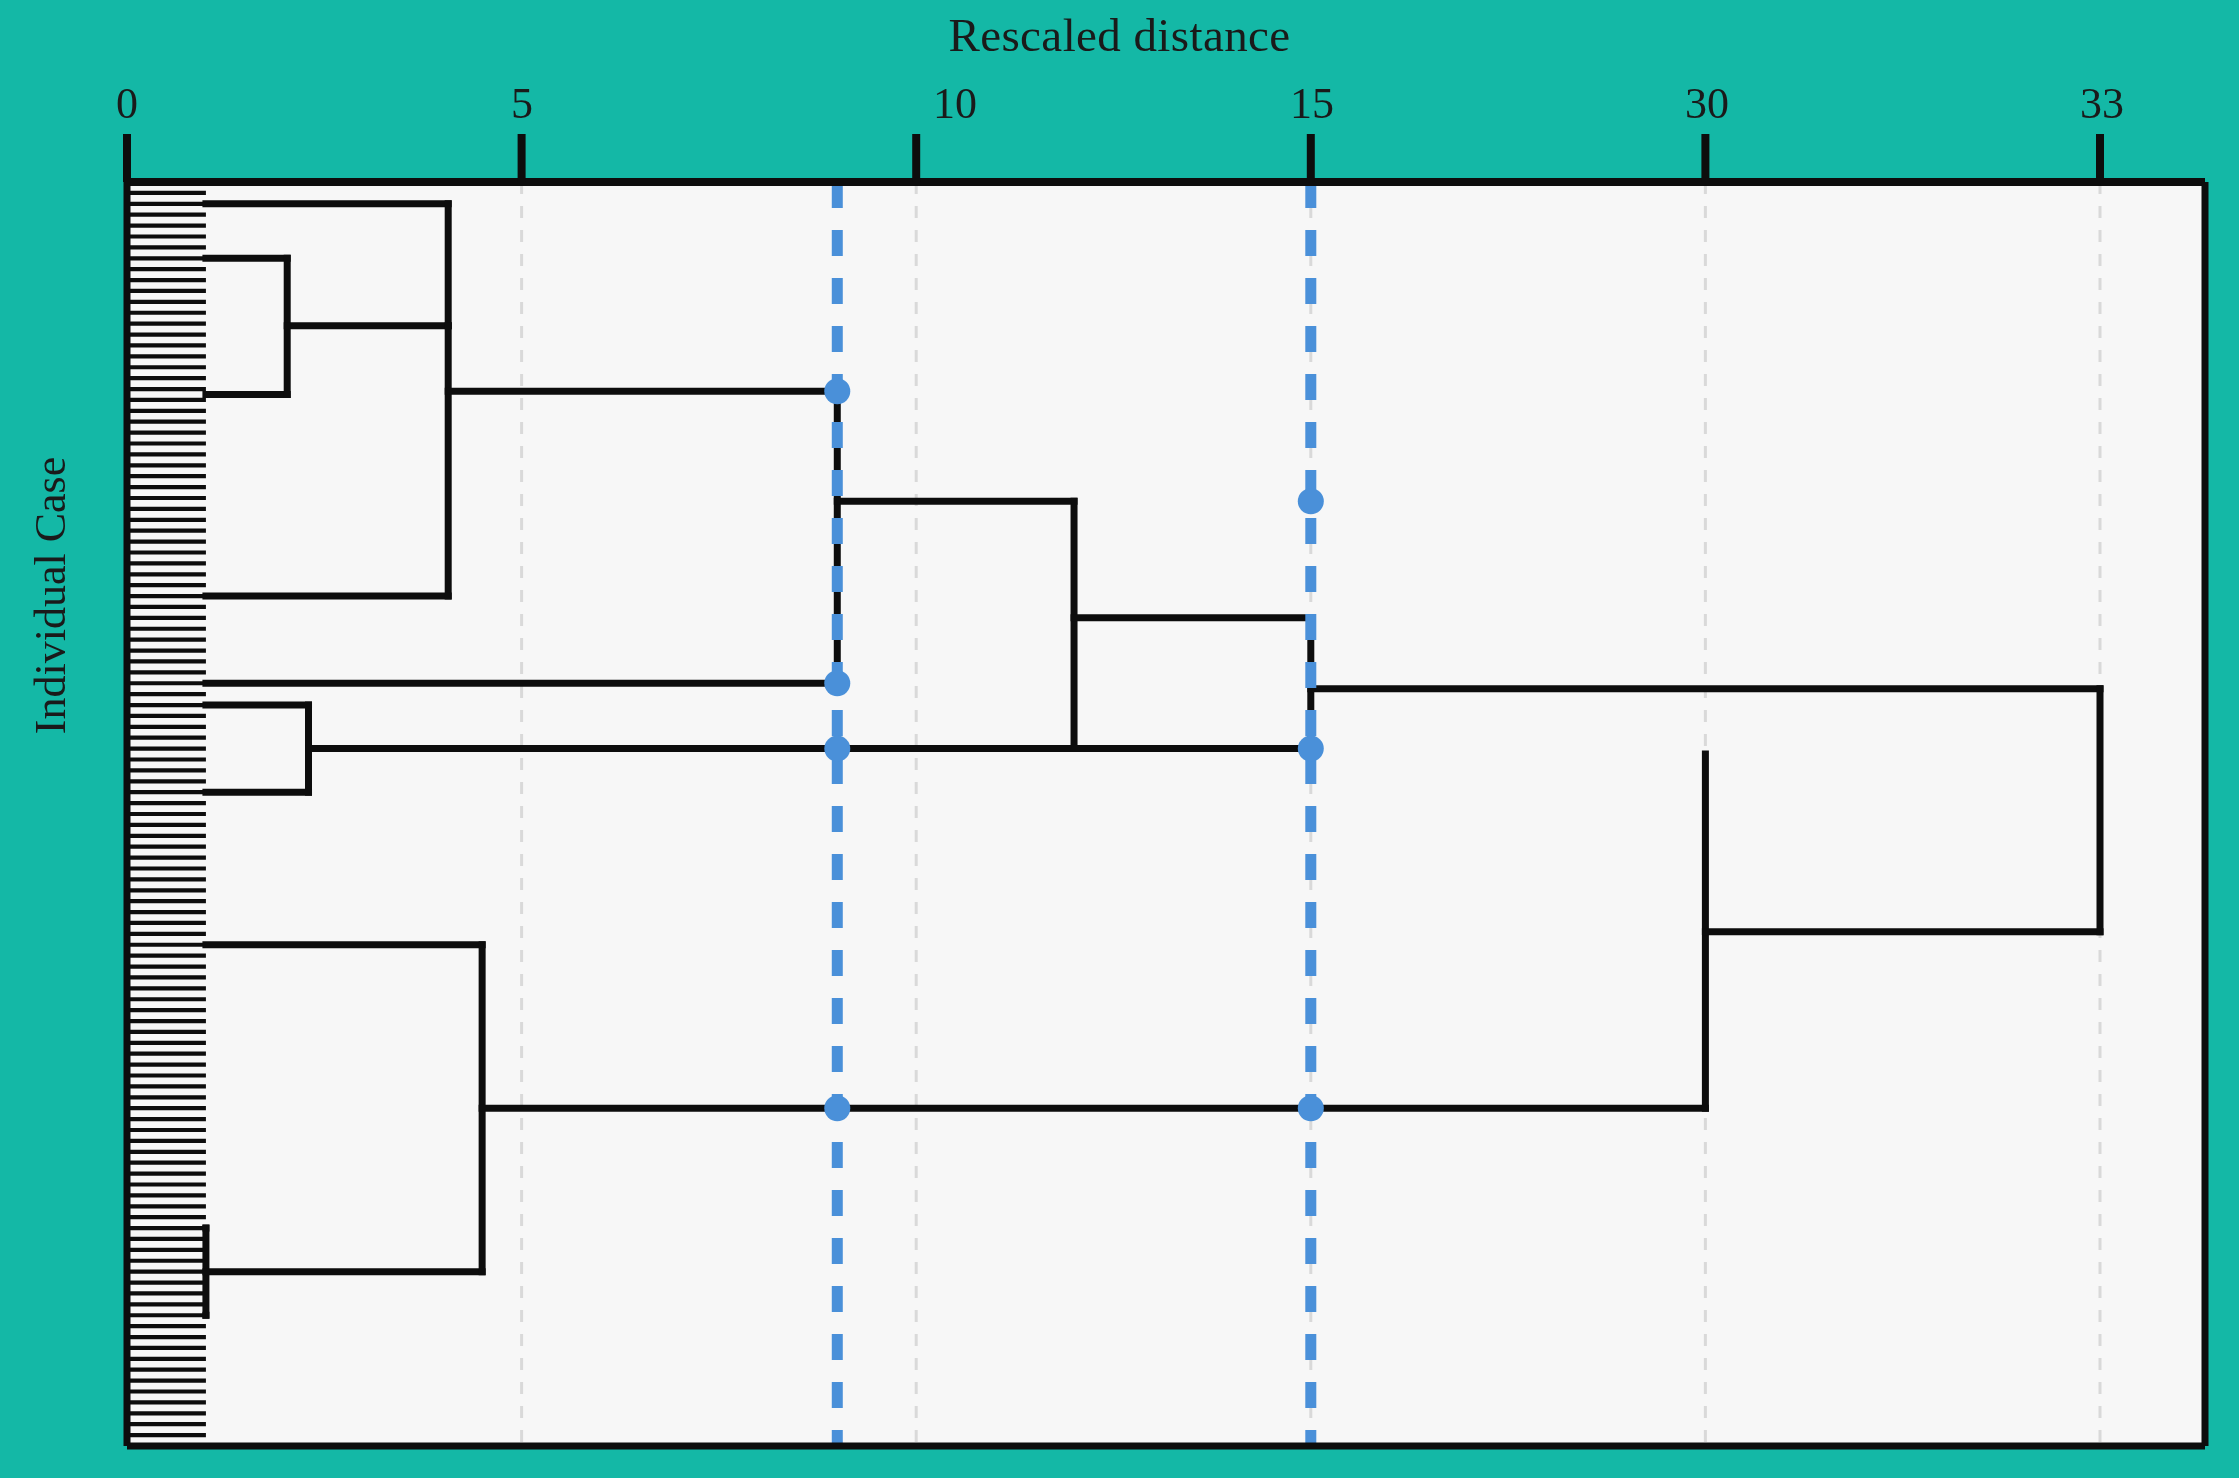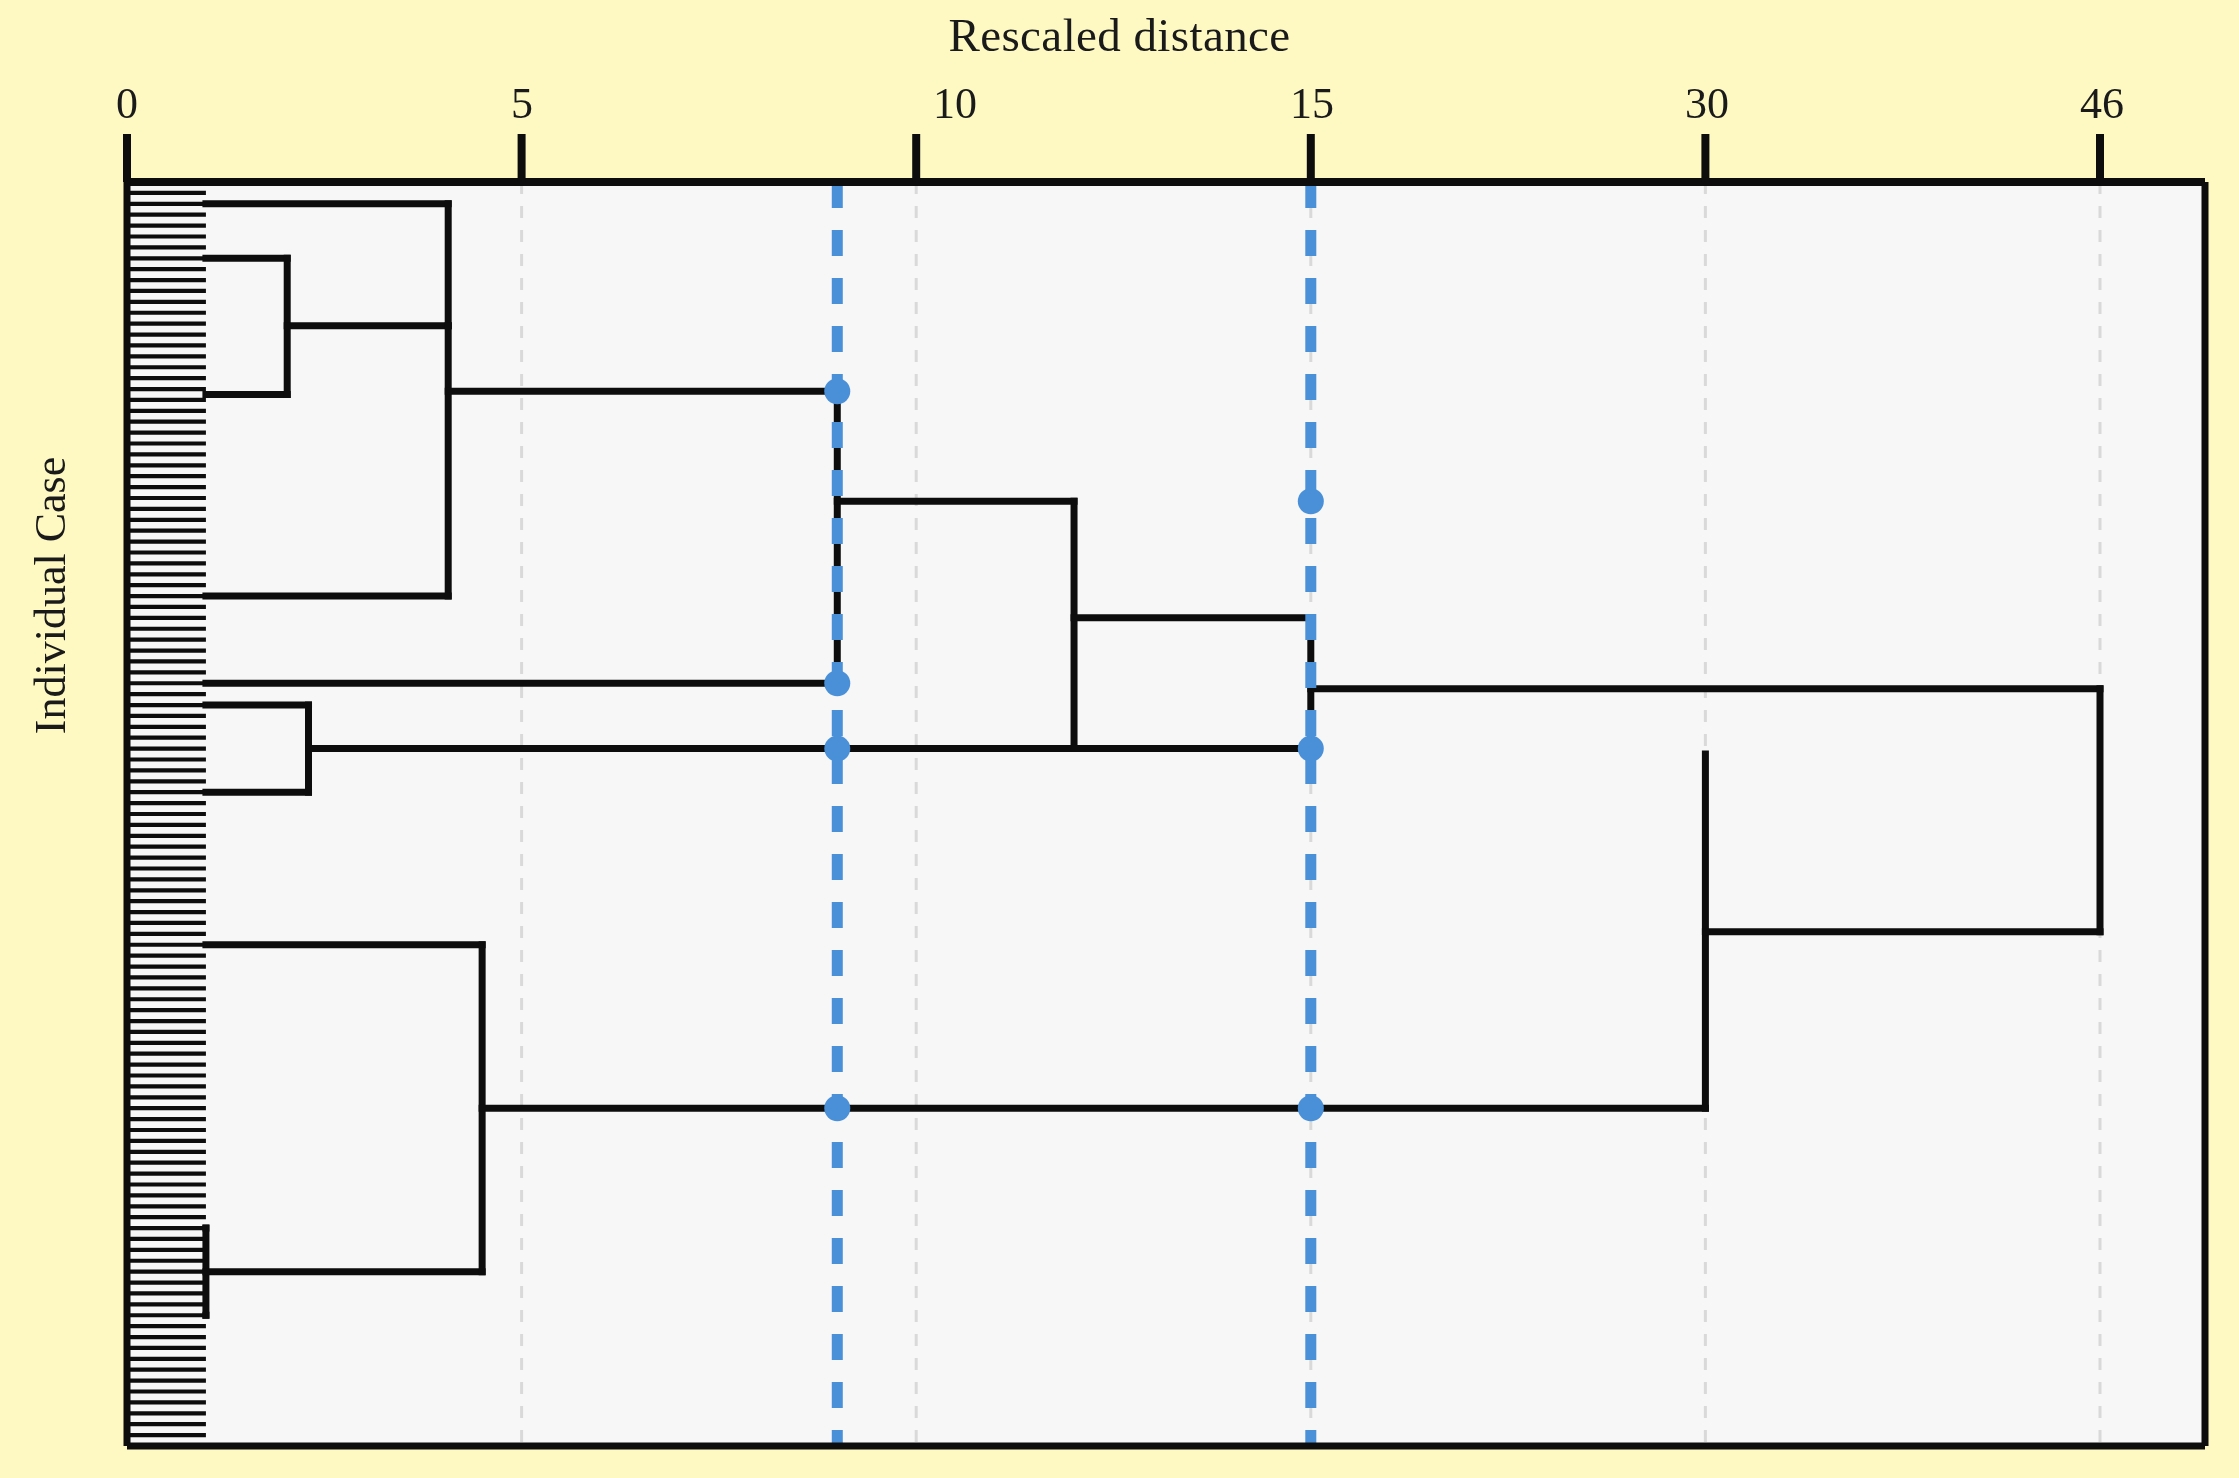--- a/index.html
+++ b/index.html
@@ -1,17 +1,17 @@
 <!DOCTYPE html>
 <html><head>
 <meta charset="utf-8">
 <style>
   html,body{margin:0;padding:0;background:#ffffff;}
   body{width:2239px;height:1478px;font-family:"Liberation Serif",serif;overflow:hidden;}
-  #root{position:relative;width:2239px;height:1478px;background:#fef9c3;}
+  #root{position:relative;width:2239px;height:1478px;background:#14b8a6;}
 
   #chart-title{
     position:absolute; left:0; top:8px; width:2239px; text-align:center;
     font-size:47px; color:#1a1a1a; letter-spacing:.4px; font-family:"Liberation Serif",serif;
   }
 
   #ylabel{
     position:absolute; left:-270px; top:570px; width:640px; text-align:center;
     font-size:44px; color:#1a1a1a; transform:rotate(-90deg); transform-origin:center center;
     font-family:"Liberation Serif",serif;
@@ -30,21 +30,21 @@
 <div id="root">
 
   <div id="chart-title">Rescaled distance</div>
   <div id="ylabel">Individual Case</div>
 
   <div class="tick-label" style="left:67px;  top:78px;">0</div>
   <div class="tick-label" style="left:462px; top:78px;">5</div>
   <div class="tick-label" style="left:857px; top:78px;text-align:right;">10</div>
   <div class="tick-label" style="left:1252px;top:78px;">15</div>
   <div class="tick-label" style="left:1647px;top:78px;">30</div>
-  <div class="tick-label" style="left:2042px;top:78px;">46</div>
+  <div class="tick-label" style="left:2042px;top:78px;">33</div>
 
   <svg id="plot-svg" width="2239" height="1478">
     <rect id="plot-bg" x="127" y="182" width="2078" height="1264" fill="#f7f7f7"></rect>
     <g id="gridlines" stroke="#d9d9d9" stroke-width="3" stroke-dasharray="12 12">
         <line x1="521.6" y1="182" x2="521.6" y2="1446"></line>
         <line x1="916.2" y1="182" x2="916.2" y2="1446"></line>
         <line x1="1310.8" y1="182" x2="1310.8" y2="1446"></line>
         <line x1="1705.4" y1="182" x2="1705.4" y2="1446"></line>
         <line x1="2100" y1="182" x2="2100" y2="1446"></line>
       </g>

